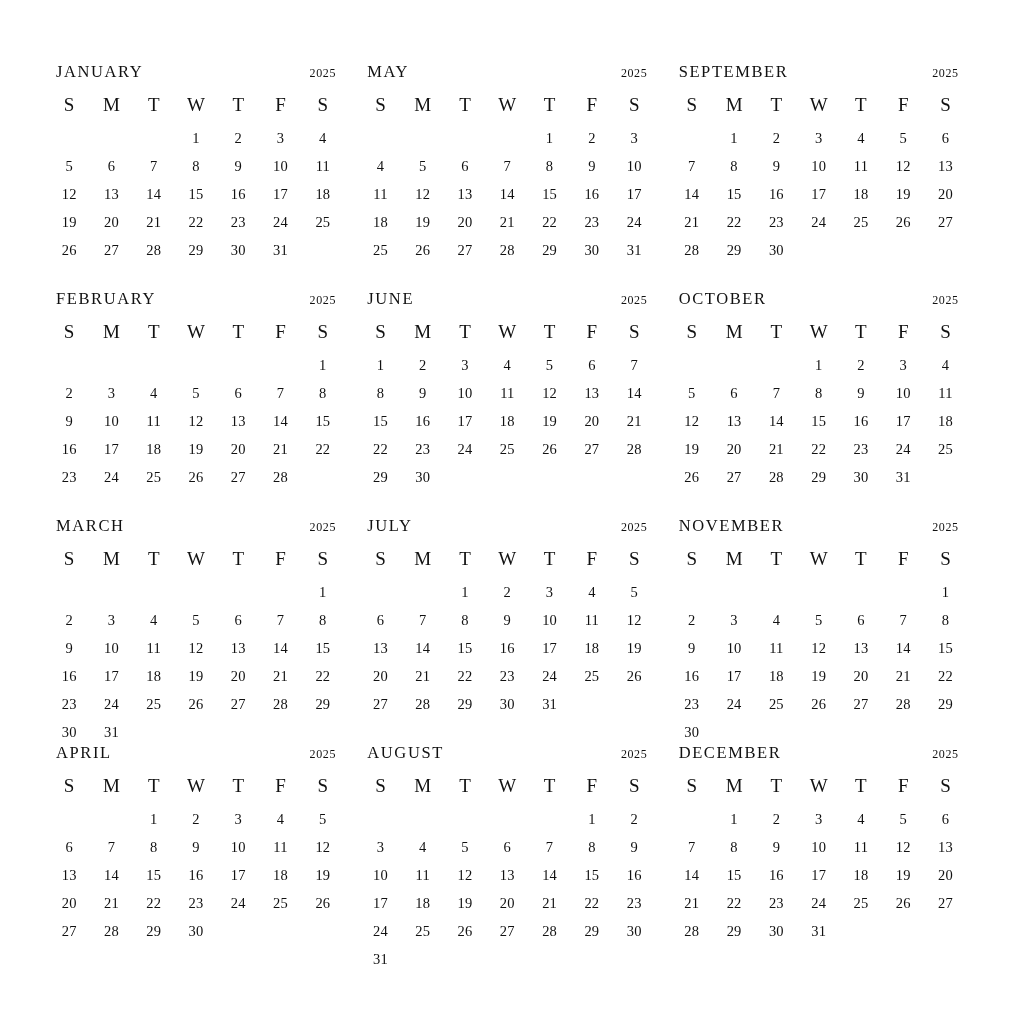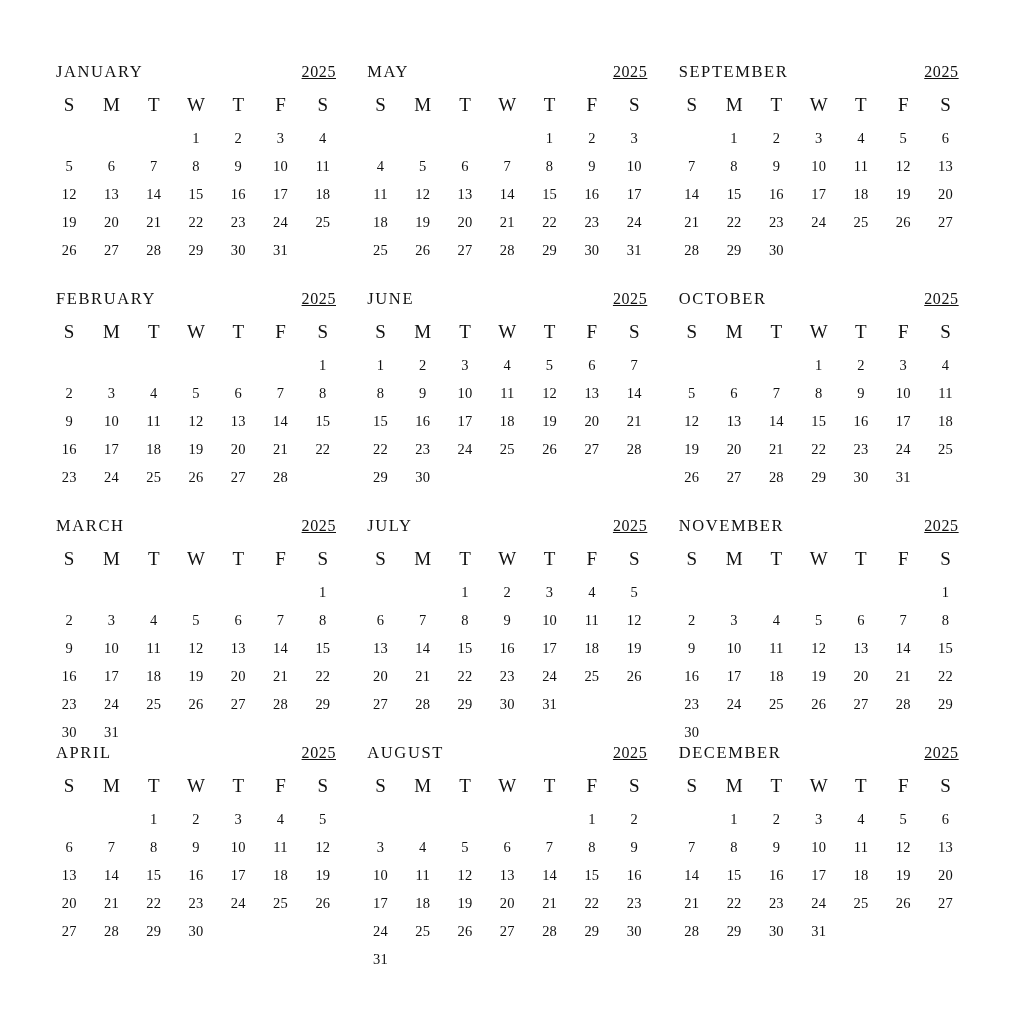--- a/index.html
+++ b/index.html
@@ -39,23 +39,22 @@
     margin-bottom: 10px;
   }
   .month-name {
     font-size: 16.5px;
     letter-spacing: 1.6px;
     font-variant: small-caps;
     text-transform: uppercase;
     font-weight: normal;
   }
   .month-year {
-    font-size: 16px;
+    font-size: 12px;
     letter-spacing: 0.6px;
-    text-decoration: underline;
   }
   table.month-grid {
     border-collapse: collapse;
     width: 296px;
     table-layout: fixed;
   }
   table.month-grid th {
     font-size: 19px;
     font-weight: normal;
     text-align: center;

